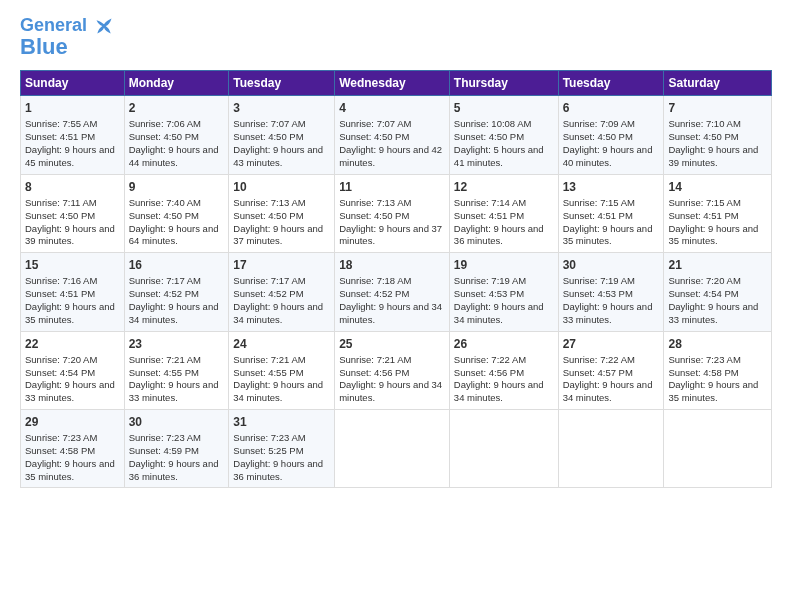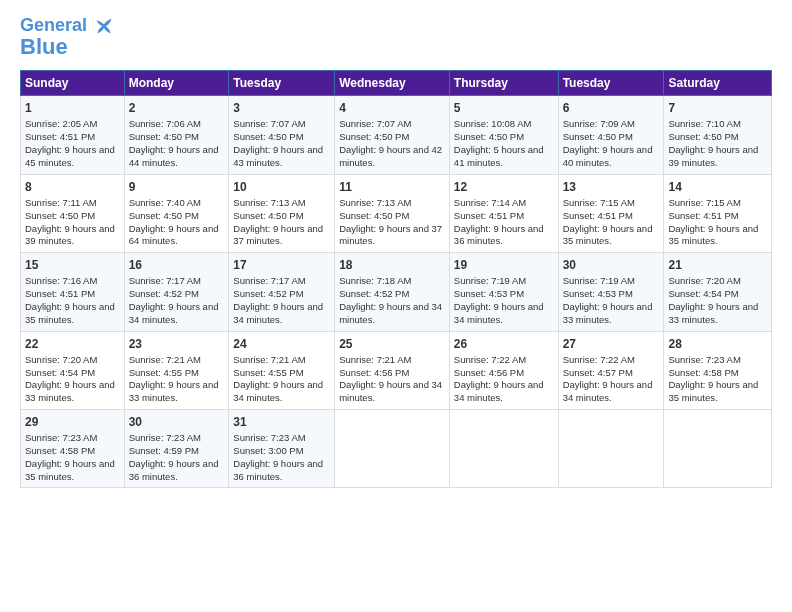--- a/index.html
+++ b/index.html
@@ -120,21 +120,21 @@
           <th>Monday</th>
           <th>Tuesday</th>
           <th>Wednesday</th>
           <th>Thursday</th>
           <th>Tuesday</th>
           <th>Saturday</th>
         </tr>
     </thead>
     <tbody id="calendar-body">
     <tr>
-          <td class=""><span class="day-num">1</span><span>Sunrise: 2:05 AM</span><br><span>Sunset: 4:51 PM</span><br><span>Daylight: 9 hours and 45 minutes.</span></td>
+          <td class=""><span class="day-num">1</span><span>Sunrise: 7:55 AM</span><br><span>Sunset: 4:51 PM</span><br><span>Daylight: 9 hours and 45 minutes.</span></td>
           <td><span class="day-num">2</span><span>Sunrise: 7:06 AM</span><br><span>Sunset: 4:50 PM</span><br><span>Daylight: 9 hours and 44 minutes.</span></td>
           <td><span class="day-num">3</span><span>Sunrise: 7:07 AM</span><br><span>Sunset: 4:50 PM</span><br><span>Daylight: 9 hours and 43 minutes.</span></td>
           <td><span class="day-num">4</span><span>Sunrise: 7:07 AM</span><br><span>Sunset: 4:50 PM</span><br><span>Daylight: 9 hours and 42 minutes.</span></td>
           <td><span class="day-num">5</span><span>Sunrise: 10:08 AM</span><br><span>Sunset: 4:50 PM</span><br><span>Daylight: 5 hours and 41 minutes.</span></td>
           <td><span class="day-num">6</span><span>Sunrise: 7:09 AM</span><br><span>Sunset: 4:50 PM</span><br><span>Daylight: 9 hours and 40 minutes.</span></td>
           <td><span class="day-num">7</span><span>Sunrise: 7:10 AM</span><br><span>Sunset: 4:50 PM</span><br><span>Daylight: 9 hours and 39 minutes.</span></td>
         </tr>
         <tr>
           <td><span class="day-num">8</span><span>Sunrise: 7:11 AM</span><br><span>Sunset: 4:50 PM</span><br><span>Daylight: 9 hours and 39 minutes.</span></td>
           <td><span class="day-num">9</span><span>Sunrise: 7:40 AM</span><br><span>Sunset: 4:50 PM</span><br><span>Daylight: 9 hours and 64 minutes.</span></td>
@@ -158,21 +158,21 @@
           <td><span class="day-num">23</span><span>Sunrise: 7:21 AM</span><br><span>Sunset: 4:55 PM</span><br><span>Daylight: 9 hours and 33 minutes.</span></td>
           <td><span class="day-num">24</span><span>Sunrise: 7:21 AM</span><br><span>Sunset: 4:55 PM</span><br><span>Daylight: 9 hours and 34 minutes.</span></td>
           <td><span class="day-num">25</span><span>Sunrise: 7:21 AM</span><br><span>Sunset: 4:56 PM</span><br><span>Daylight: 9 hours and 34 minutes.</span></td>
           <td><span class="day-num">26</span><span>Sunrise: 7:22 AM</span><br><span>Sunset: 4:56 PM</span><br><span>Daylight: 9 hours and 34 minutes.</span></td>
           <td><span class="day-num">27</span><span>Sunrise: 7:22 AM</span><br><span>Sunset: 4:57 PM</span><br><span>Daylight: 9 hours and 34 minutes.</span></td>
           <td><span class="day-num">28</span><span>Sunrise: 7:23 AM</span><br><span>Sunset: 4:58 PM</span><br><span>Daylight: 9 hours and 35 minutes.</span></td>
         </tr>
         <tr>
           <td><span class="day-num">29</span><span>Sunrise: 7:23 AM</span><br><span>Sunset: 4:58 PM</span><br><span>Daylight: 9 hours and 35 minutes.</span></td>
           <td><span class="day-num">30</span><span>Sunrise: 7:23 AM</span><br><span>Sunset: 4:59 PM</span><br><span>Daylight: 9 hours and 36 minutes.</span></td>
-          <td><span class="day-num">31</span><span>Sunrise: 7:23 AM</span><br><span>Sunset: 3:00 PM</span><br><span>Daylight: 9 hours and 36 minutes.</span></td>
+          <td><span class="day-num">31</span><span>Sunrise: 7:23 AM</span><br><span>Sunset: 5:25 PM</span><br><span>Daylight: 9 hours and 36 minutes.</span></td>
           <td class="empty-cell"></td>
           <td class="empty-cell"></td>
           <td class="empty-cell"></td>
           <td class="empty-cell"></td>
         </tr>
       </tbody>
   </table>
 </div>
 
 </body></html>

